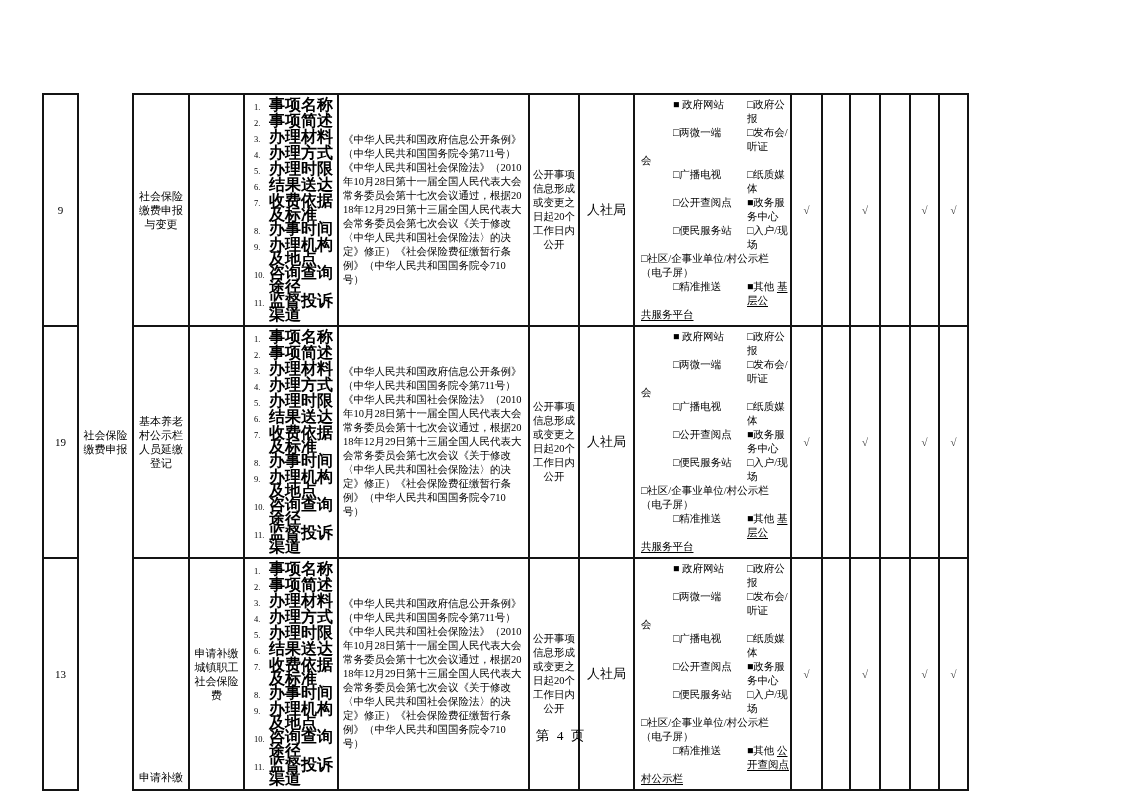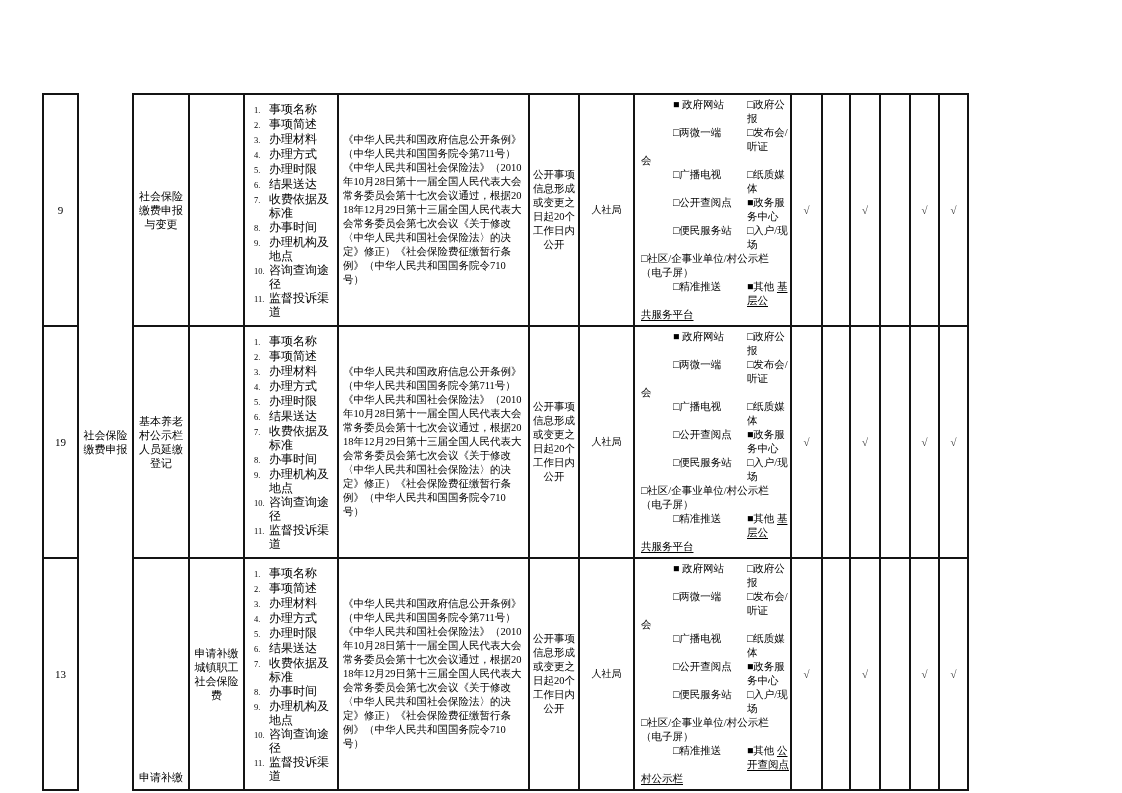--- a/index.html
+++ b/index.html
@@ -18,24 +18,24 @@
     border:2px solid #141414;padding:0;vertical-align:middle;
     font-size:10.5px;line-height:14px;overflow:hidden;word-break:break-all;
   }
   td.num{text-align:center;font-size:11px;}
   td.cat{border-top:none;border-bottom:none;text-align:center;white-space:pre-line;font-size:11px;}
   td.itemc,td.itemd{text-align:center;white-space:pre-line;font-size:11px;}
   td.itemc.bottom{vertical-align:bottom;padding-bottom:5px;}
   td.list{padding:3px 2px 3px 9px;}
   .li{display:flex;align-items:baseline;}
   .li .n{flex:0 0 auto;min-width:12px;margin-right:3px;font-size:8.5px;}
-  .li .t{font-size:12px;}
+  .li .t{font-size:16px;font-weight:bold;}
   td.legal{padding:3px 3px 3px 4px;text-align:left;border-radius:12px;}
   td.time{text-align:center;white-space:pre-line;margin-top:24px;}
-  td.org{text-align:center;font-size:10px;}
+  td.org{text-align:center;font-size:13px;}
   td.chan{padding:3px 1px 3px 6px;}
   .cl{display:flex;align-items:baseline;}
   .cl .c1{flex:0 0 74px;margin-left:32px;}
   .cl .c2{flex:1 1 auto;}
   .u{text-decoration:underline;text-underline-offset:2px;}
   td.chk{text-align:center;color:#3a3a3a;font-size:11px;}
   .footer{
     position:absolute;left:0;top:727px;width:100%;text-align:center;
     font-size:13.5px;letter-spacing:2px;
   }
@@ -377,13 +377,14 @@
           </td>
           <td class="chk">√</td>
           <td class="chk"></td>
           <td class="chk">√</td>
           <td class="chk"></td>
           <td class="chk">√</td>
           <td class="chk">√</td>
         </tr>
       </tbody>
   </table>
+  <div class="footer">第 4 页</div>
 </div>
 
 </body></html>

